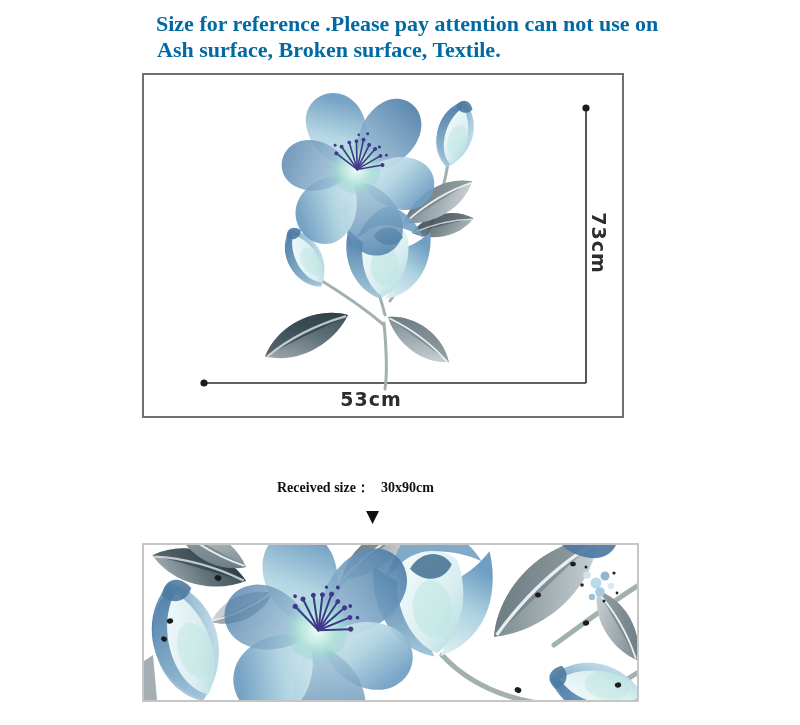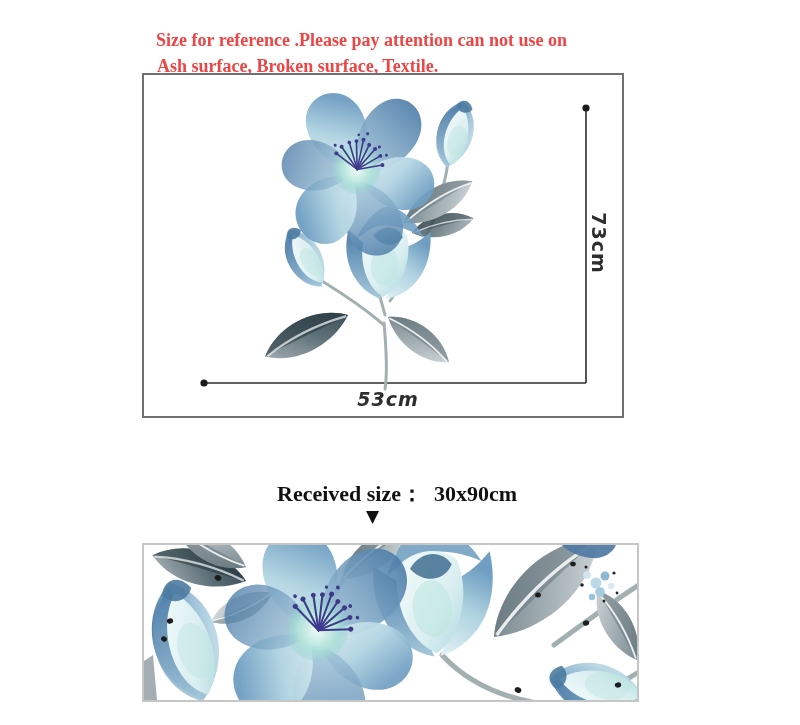--- a/index.html
+++ b/index.html
@@ -1,31 +1,31 @@
 <!DOCTYPE html>
 <html><head>
 <meta charset="utf-8">
 <style>
   html,body{margin:0;padding:0;background:#ffffff;}
   .page{position:relative;width:800px;height:725px;background:#ffffff;overflow:hidden;
         font-family:"Liberation Serif", serif;}
   
-  .header{position:absolute;left:156px;top:27px;color:#ef4444;font-weight:bold;
-          font-size:18px;line-height:26px;white-space:nowrap;}
+  .header{position:absolute;left:156px;top:11px;color:#0369a1;font-weight:bold;
+          font-size:22px;line-height:26px;white-space:nowrap;}
   .header .line2{margin-left:1px;}
   
   .main-box{position:absolute;left:142px;top:73px;width:482px;height:345px;
             border:2px solid #707070;box-sizing:border-box;background:#ffffff;}
   .main-box svg{position:absolute;left:0;top:0;}
   .dim-label{position:absolute;font-family:"DejaVu Sans","Liberation Sans",sans-serif;
              font-weight:600;font-size:19px;color:#2d2d2d;letter-spacing:1px;white-space:nowrap;}
   .dim-label.vertical{left:455px;top:168px;transform:translate(-50%,-50%) rotate(90deg);}
-  .dim-label.horizontal{left:244px;top:324px;transform:translate(-50%,-50%);font-style:italic;}
-  
-  .received{position:absolute;left:277px;top:479px;font-weight:bold;font-size:22px;
+  .dim-label.horizontal{left:227px;top:324px;transform:translate(-50%,-50%);}
+  
+  .received{position:absolute;left:277px;top:479px;font-weight:bold;font-size:14px;
             color:#111111;white-space:nowrap;}
   .received .value{margin-left:11px;}
   
   .arrow{position:absolute;left:366px;top:508px;font-size:17px;color:#111111;
          font-family:"DejaVu Sans",sans-serif;line-height:17px;}
   
   .strip-box{position:absolute;left:142px;top:543px;width:497px;height:159px;
              border:2px solid #c6c6c6;box-sizing:border-box;background:#ffffff;overflow:hidden;}
   .strip-box svg{position:absolute;left:0;top:0;}
 </style>

